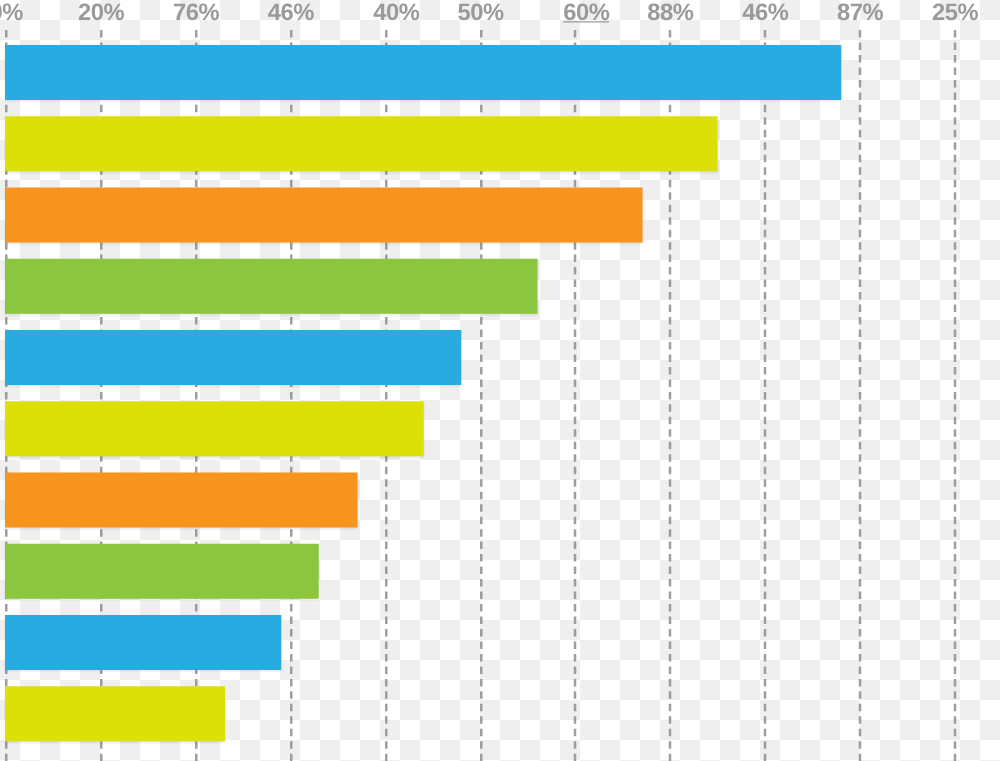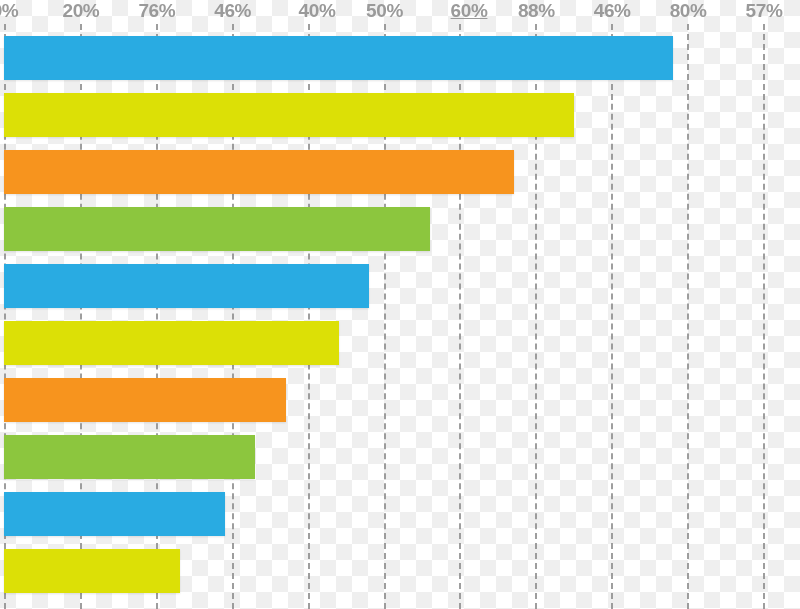--- a/index.html
+++ b/index.html
@@ -88,22 +88,22 @@
   <div id="axis-labels">
       <div class="axis-tick-label" style="left: 5px;">0%</div>
       <div class="axis-tick-label" style="left: 80.9px;">20%</div>
       <div class="axis-tick-label" style="left: 156.8px;">76%</div>
       <div class="axis-tick-label" style="left: 232.7px;">46%</div>
       <div class="axis-tick-label" style="left: 317px;">40%</div>
       <div class="axis-tick-label" style="left: 384.5px;">50%</div>
       <div class="axis-tick-label" style="left: 469px; text-decoration: underline;">60%</div>
       <div class="axis-tick-label" style="left: 536.3px;">88%</div>
       <div class="axis-tick-label" style="left: 612.2px;">46%</div>
-      <div class="axis-tick-label" style="left: 688.1px;">80%</div>
-      <div class="axis-tick-label" style="left: 764px;">57%</div>
+      <div class="axis-tick-label" style="left: 688.1px;">87%</div>
+      <div class="axis-tick-label" style="left: 764px;">25%</div>
     </div>
 
   <div id="gridlines">
       <div class="gridline" style="left: 4px;"></div>
       <div class="gridline" style="left: 79.9px;"></div>
       <div class="gridline" style="left: 155.8px;"></div>
       <div class="gridline" style="left: 231.7px;"></div>
       <div class="gridline" style="left: 307.6px;"></div>
       <div class="gridline" style="left: 383.5px;"></div>
       <div class="gridline" style="left: 459.4px;"></div>

